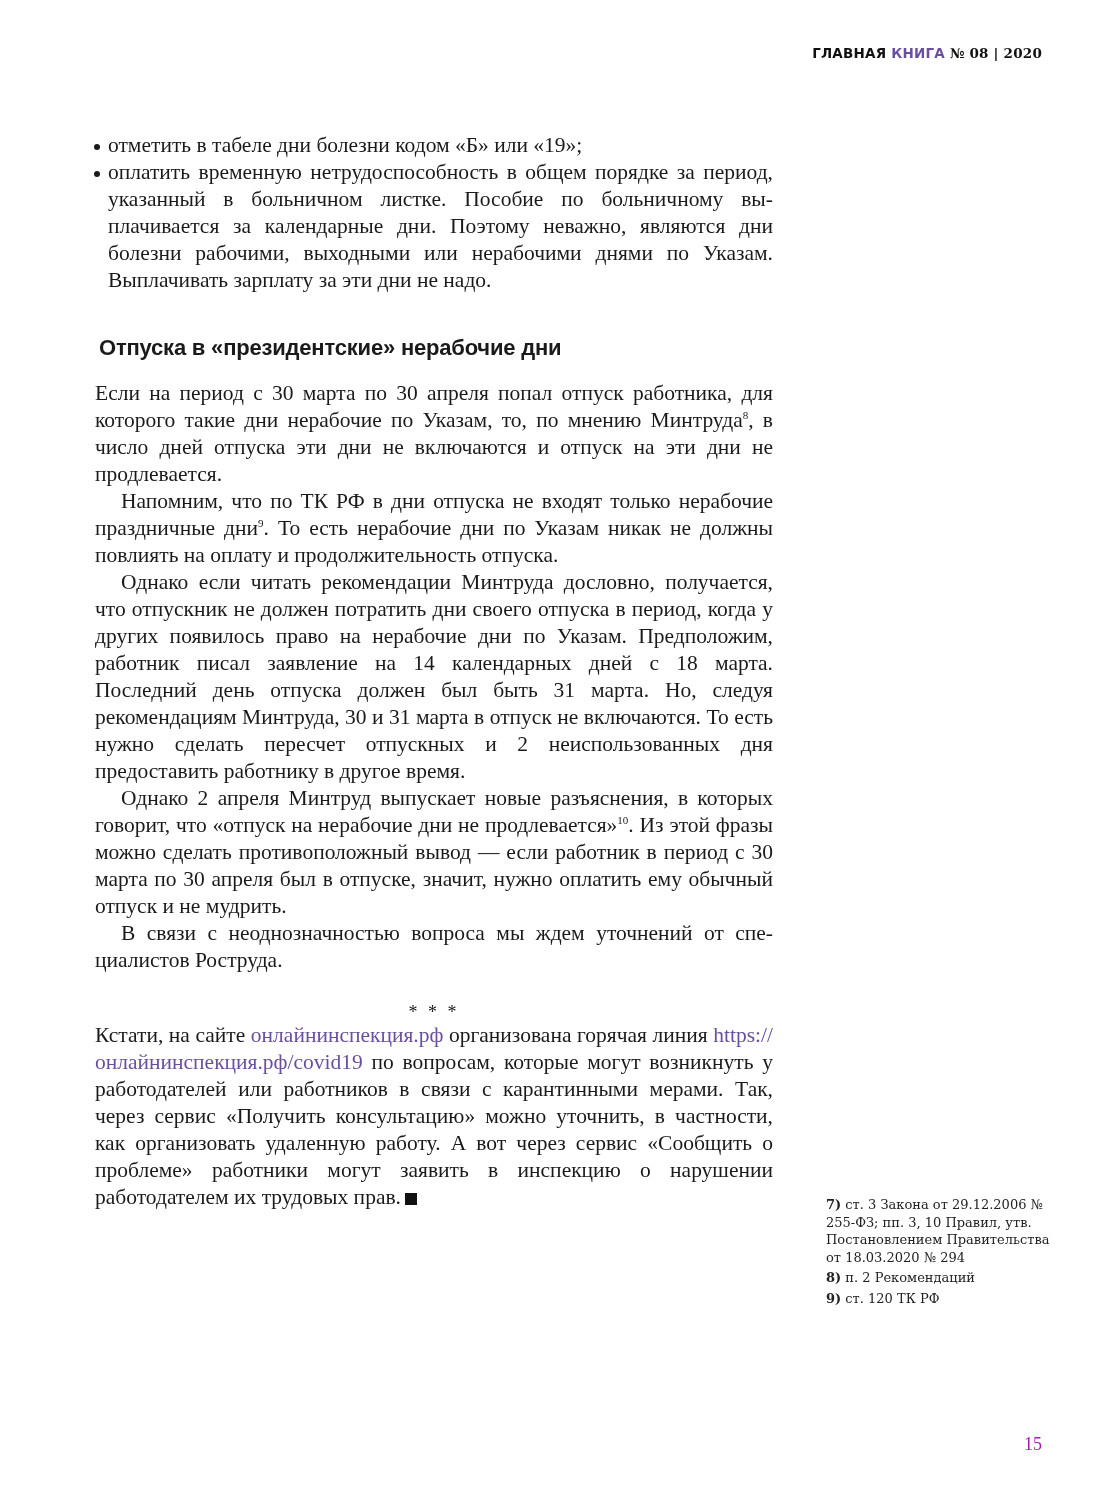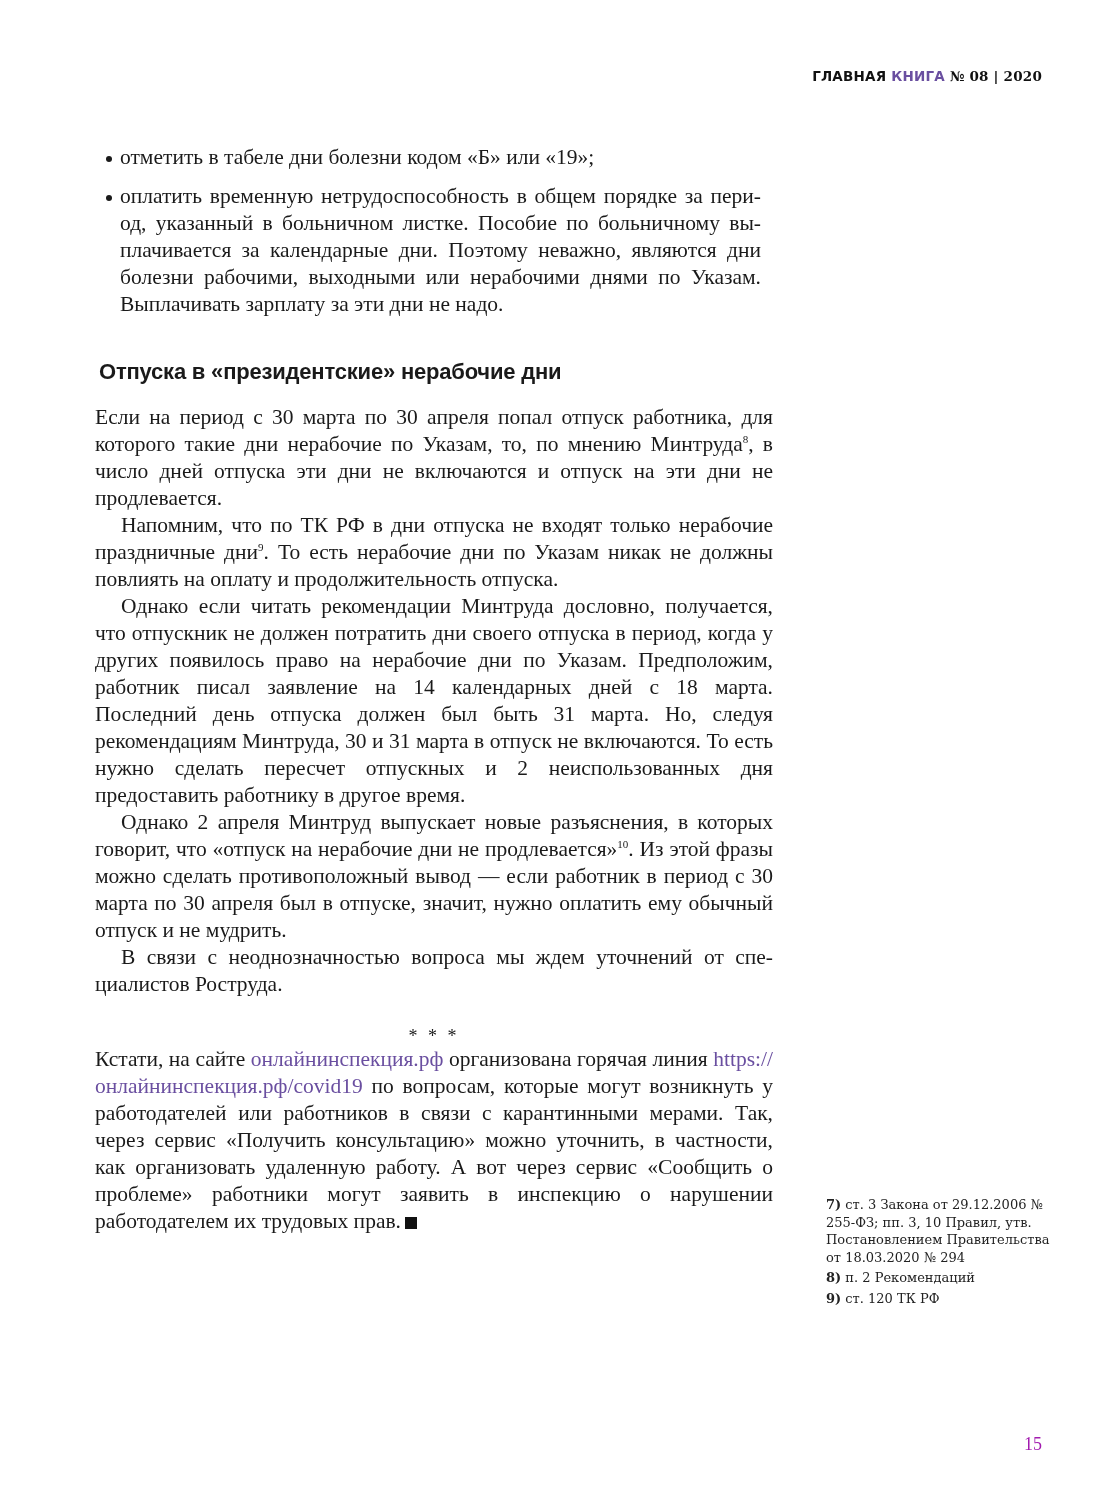--- a/index.html
+++ b/index.html
@@ -1,34 +1,34 @@
 <!DOCTYPE html>
 <html><head>
   <meta charset="utf-8">
   <style>
     html, body { margin: 0; padding: 0; background: #ffffff; }
     body { width: 1104px; height: 1500px; position: relative; overflow: hidden; color: #1a1a1a; }
     .header {
-      position: absolute; top: 68px; right: 62px;
+      position: absolute; top: 45px; right: 62px;
       font-family: "DejaVu Sans", sans-serif; font-weight: bold; font-size: 13.5px; letter-spacing: 0.2px;
       white-space: nowrap;
       text-align: center;
     }
     .header .brand1 { color: #111111; }
     .header .brand2 { color: #6a4fa0; }
     .header .issue { color: #111111; font-family: "DejaVu Serif", serif; }
     .main {
       position: absolute; left: 95px; top: 132px; width: 678px;
       font-family: "Liberation Serif", serif; font-size: 21.5px; line-height: 27px;
       text-align: justify; hyphens: manual;
     }
     .main p { margin: 0; }
     .main p.indent { text-indent: 26px; }
     .bullets { margin: 0; padding: 0; list-style: none; }
-    .bullets li { position: relative; padding-left: 13px; margin: 12px; }
+    .bullets li { position: relative; padding-left: 13px; margin: 0; }
     .bullets li .dot {
       position: absolute; left: -1px; top: 12px; width: 6px; height: 6px; border-radius: 50%; background: #1a1a1a;
     }
     h2.section {
       font-family: Liberation Sans, sans-serif; font-weight: bold; font-size: 22px; line-height: 28px;
       margin: 40px 0 18px 4px; text-align: left; letter-spacing: -0.2px;
     }
     sup { font-size: 11px; line-height: 0; vertical-align: super; }
     .stars { text-align: center; margin: 28px 0 0 0; font-size: 18px; line-height: 20px; letter-spacing: 3px; }
     .link { color: #6a4fa0; }

